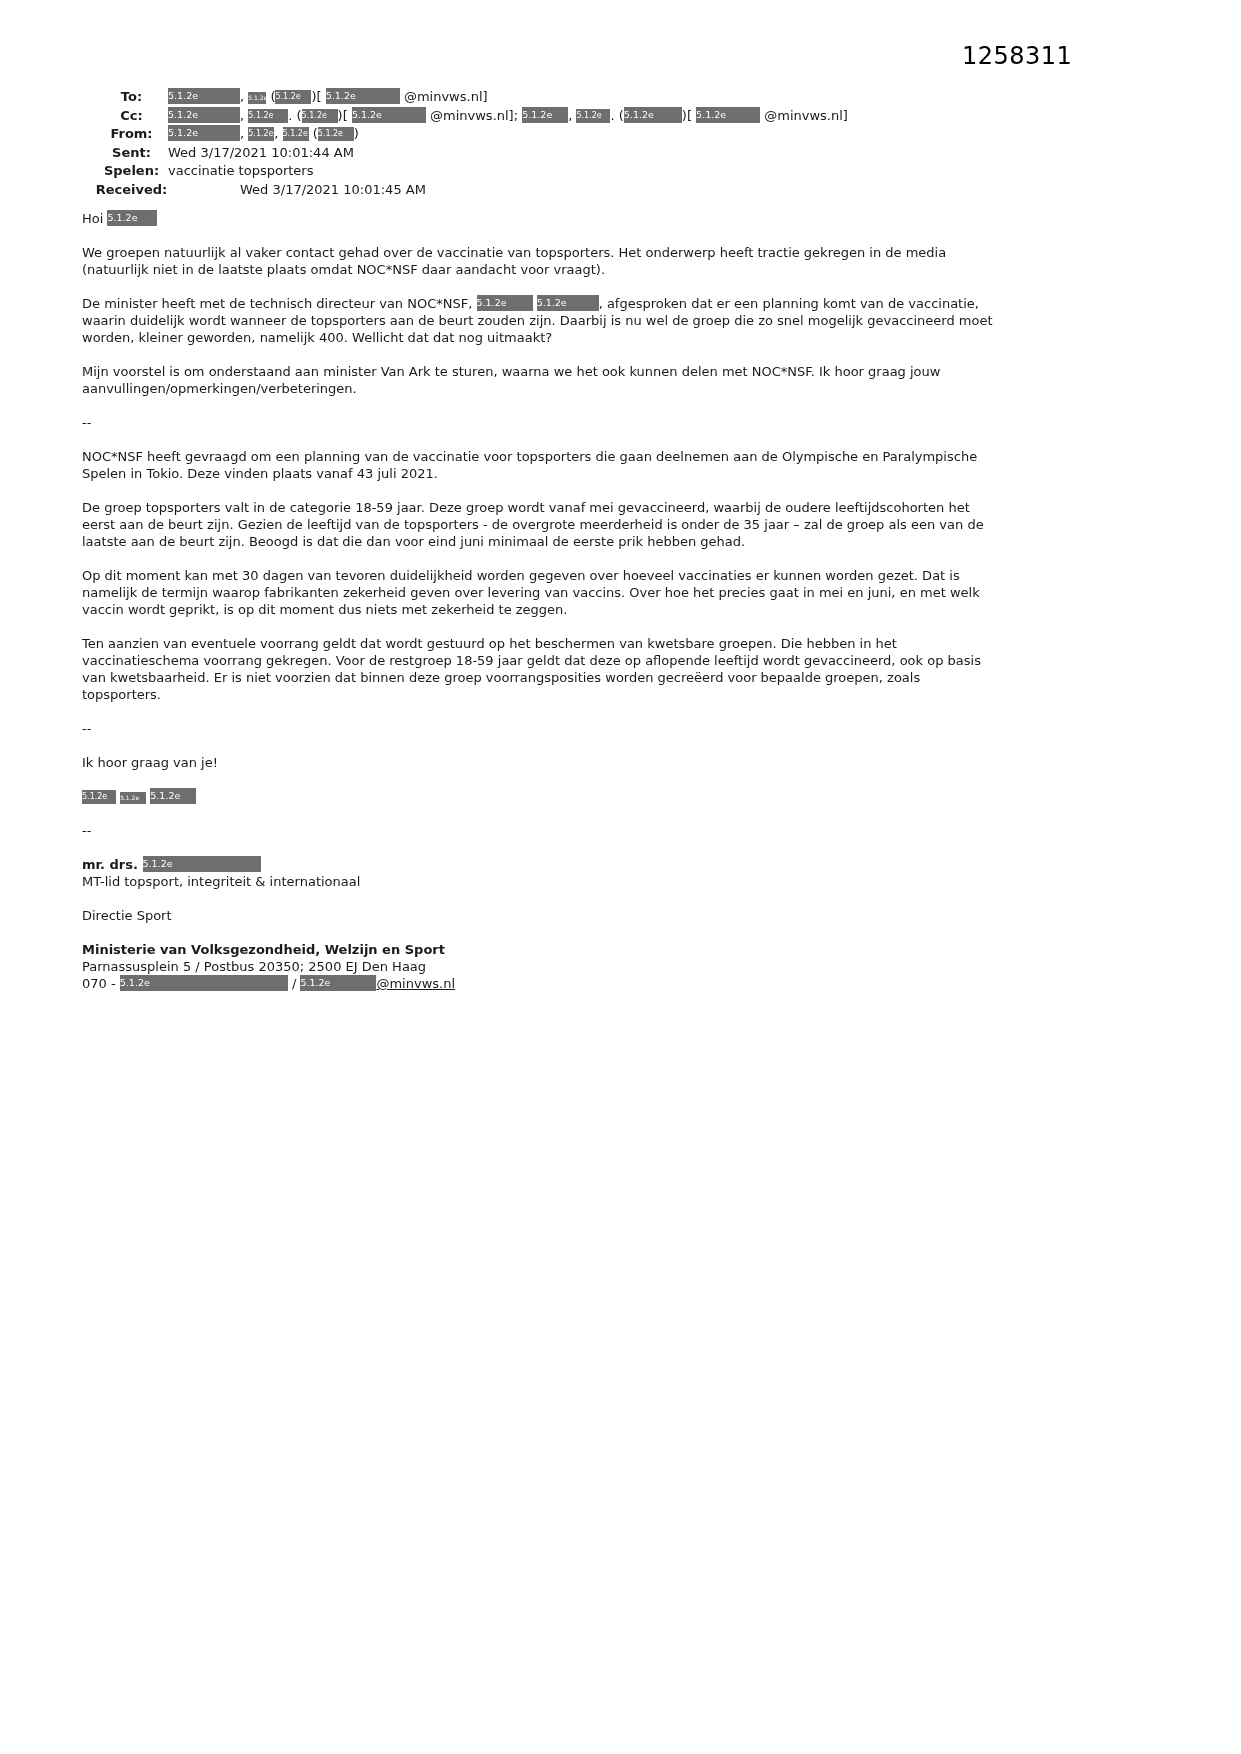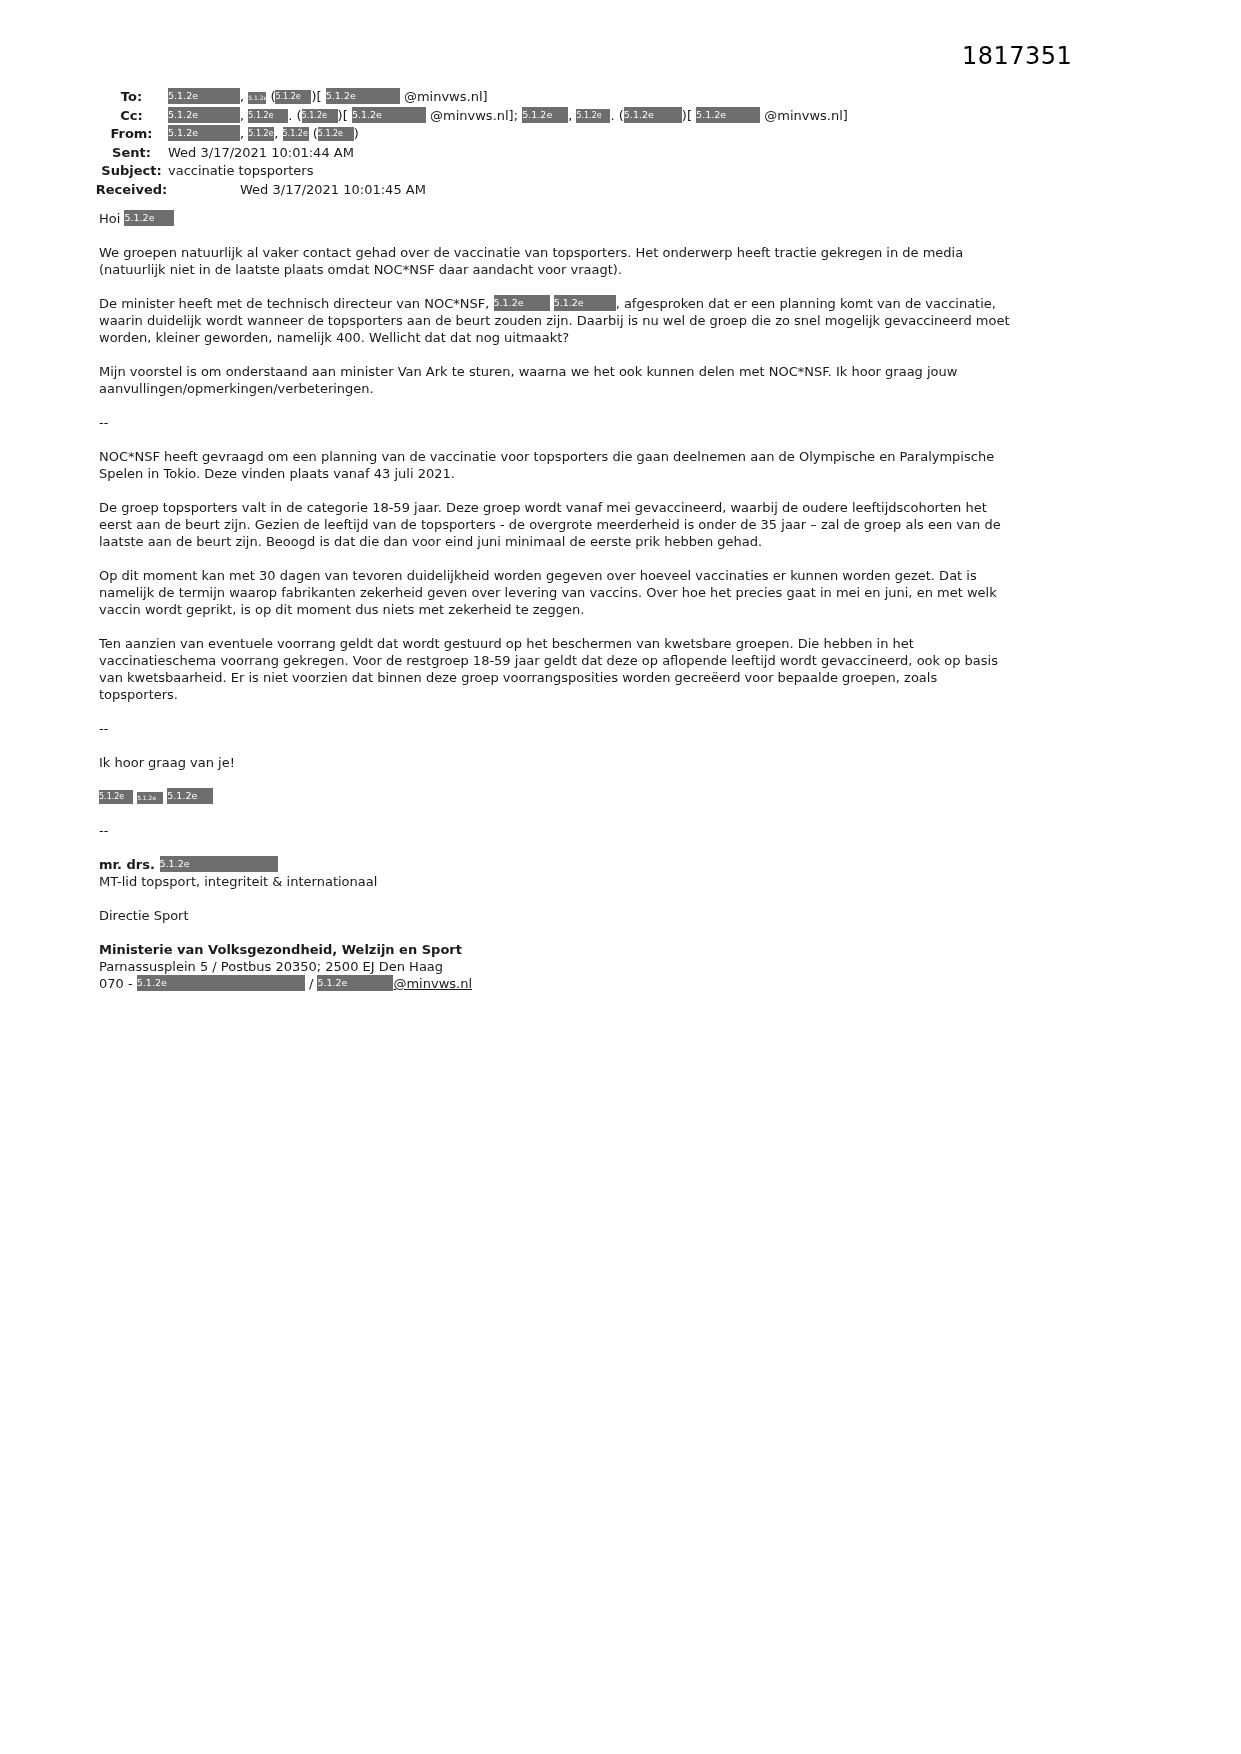--- a/index.html
+++ b/index.html
@@ -27,21 +27,21 @@
     left: 95px;
     width: 1060px;
   }
   .hdr-row { line-height: 18.5px; white-space: pre; }
   .hdr-label { display: inline-block; width: 73px; font-weight: bold; text-align: center; }
   .hdr-value { white-space: pre; }
   .hdr-value.indent { margin-left: 72px; }
   .email-body {
     position: absolute;
     top: 210px;
-    left: 99px;
+    left: 82px;
     width: 915px;
   }
   .para { line-height: 17px; margin: 0; white-space: pre-wrap; }
   .para.gap { margin-bottom: 17px; }
   .para.bold { font-weight: bold; }
   .redact {
     display: inline-block;
     background: #6e6e6e;
     color: #ffffff;
     font-size: 9.5px;
@@ -53,28 +53,28 @@
     overflow: hidden;
   }
   .redact.sm { height: 14px; line-height: 14px; font-size: 8px; }
   .redact.xs { height: 12px; line-height: 12px; font-size: 6px; }
   .mail-link { color: #1a1a1a; text-decoration: underline; cursor: pointer; }
 </style>
 </head>
 <body>
 
 <div class="page">
-  <div class="doc-number">1817351</div>
+  <div class="doc-number">1258311</div>
 
   <div class="header" id="header-rows">
       <div class="hdr-row"><span class="hdr-label">To:</span><span class="hdr-value"><span class="redact" style="width: 72px;">5.1.2e</span><span>, </span><span class="redact xs" style="width: 18px;">5.1.2e</span><span> (</span><span class="redact sm" style="width: 36px;">5.1.2e</span><span>)[ </span><span class="redact" style="width: 74px;">5.1.2e</span><span> @minvws.nl]</span></span></div>
       <div class="hdr-row"><span class="hdr-label">Cc:</span><span class="hdr-value"><span class="redact" style="width: 72px;">5.1.2e</span><span>, </span><span class="redact sm" style="width: 40px;">5.1.2e</span><span>. (</span><span class="redact sm" style="width: 36px;">5.1.2e</span><span>)[ </span><span class="redact" style="width: 74px;">5.1.2e</span><span> @minvws.nl]; </span><span class="redact" style="width: 46px;">5.1.2e</span><span>, </span><span class="redact sm" style="width: 34px;">5.1.2e</span><span>. (</span><span class="redact" style="width: 58px;">5.1.2e</span><span>)[ </span><span class="redact" style="width: 64px;">5.1.2e</span><span> @minvws.nl]</span></span></div>
       <div class="hdr-row"><span class="hdr-label">From:</span><span class="hdr-value"><span class="redact" style="width: 72px;">5.1.2e</span><span>, </span><span class="redact sm" style="width: 26px;">5.1.2e</span><span>, </span><span class="redact sm" style="width: 26px;">5.1.2e</span><span> (</span><span class="redact sm" style="width: 36px;">5.1.2e</span><span>)</span></span></div>
       <div class="hdr-row"><span class="hdr-label">Sent:</span><span class="hdr-value"><span>Wed 3/17/2021 10:01:44 AM</span></span></div>
-      <div class="hdr-row"><span class="hdr-label">Subject:</span><span class="hdr-value"><span>vaccinatie topsporters</span></span></div>
+      <div class="hdr-row"><span class="hdr-label">Spelen:</span><span class="hdr-value"><span>vaccinatie topsporters</span></span></div>
       <div class="hdr-row"><span class="hdr-label">Received:</span><span class="hdr-value indent"><span>Wed 3/17/2021 10:01:45 AM</span></span></div>
     </div>
 
   <div class="email-body" id="email-body">
       <div class="para gap"><span>Hoi </span><span class="redact" style="width: 50px;">5.1.2e</span></div>
       <div class="para gap"><span>We groepen natuurlijk al vaker contact gehad over de vaccinatie van topsporters. Het onderwerp heeft tractie gekregen in de media (natuurlijk niet in de laatste plaats omdat NOC*NSF daar aandacht voor vraagt).</span></div>
       <div class="para gap"><span>De minister heeft met de technisch directeur van NOC*NSF, </span><span class="redact" style="width: 56px;">5.1.2e</span><span> </span><span class="redact" style="width: 62px;">5.1.2e</span><span>, afgesproken dat er een planning komt van de vaccinatie, waarin duidelijk wordt wanneer de topsporters aan de beurt zouden zijn. Daarbij is nu wel de groep die zo snel mogelijk gevaccineerd moet worden, kleiner geworden, namelijk 400. Wellicht dat dat nog uitmaakt?</span></div>
       <div class="para gap"><span>Mijn voorstel is om onderstaand aan minister Van Ark te sturen, waarna we het ook kunnen delen met NOC*NSF. Ik hoor graag jouw aanvullingen/opmerkingen/verbeteringen.</span></div>
       <div class="para gap"><span>--</span></div>
       <div class="para gap"><span>NOC*NSF heeft gevraagd om een planning van de vaccinatie voor topsporters die gaan deelnemen aan de Olympische en Paralympische Spelen in Tokio. Deze vinden plaats vanaf 43 juli 2021.</span></div>

